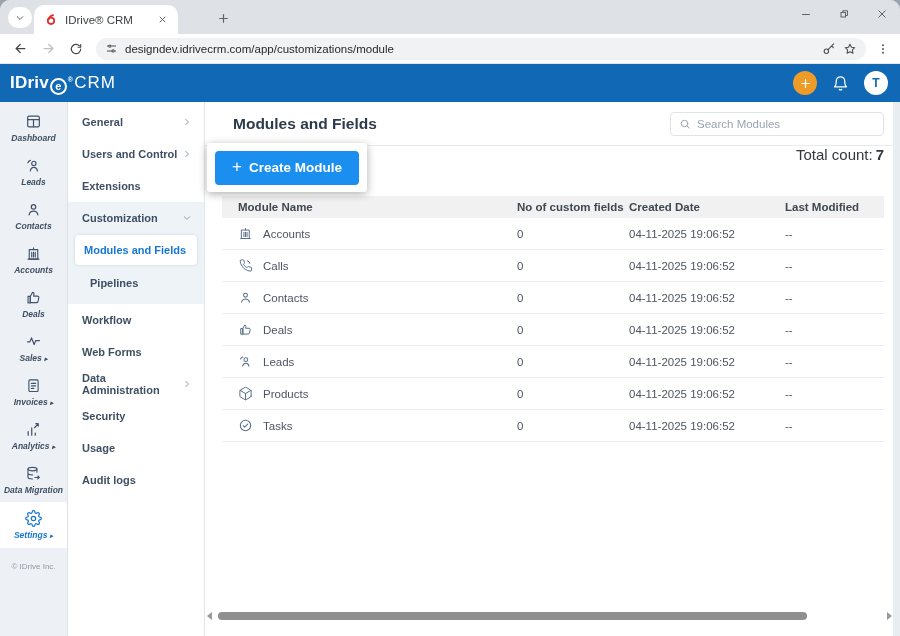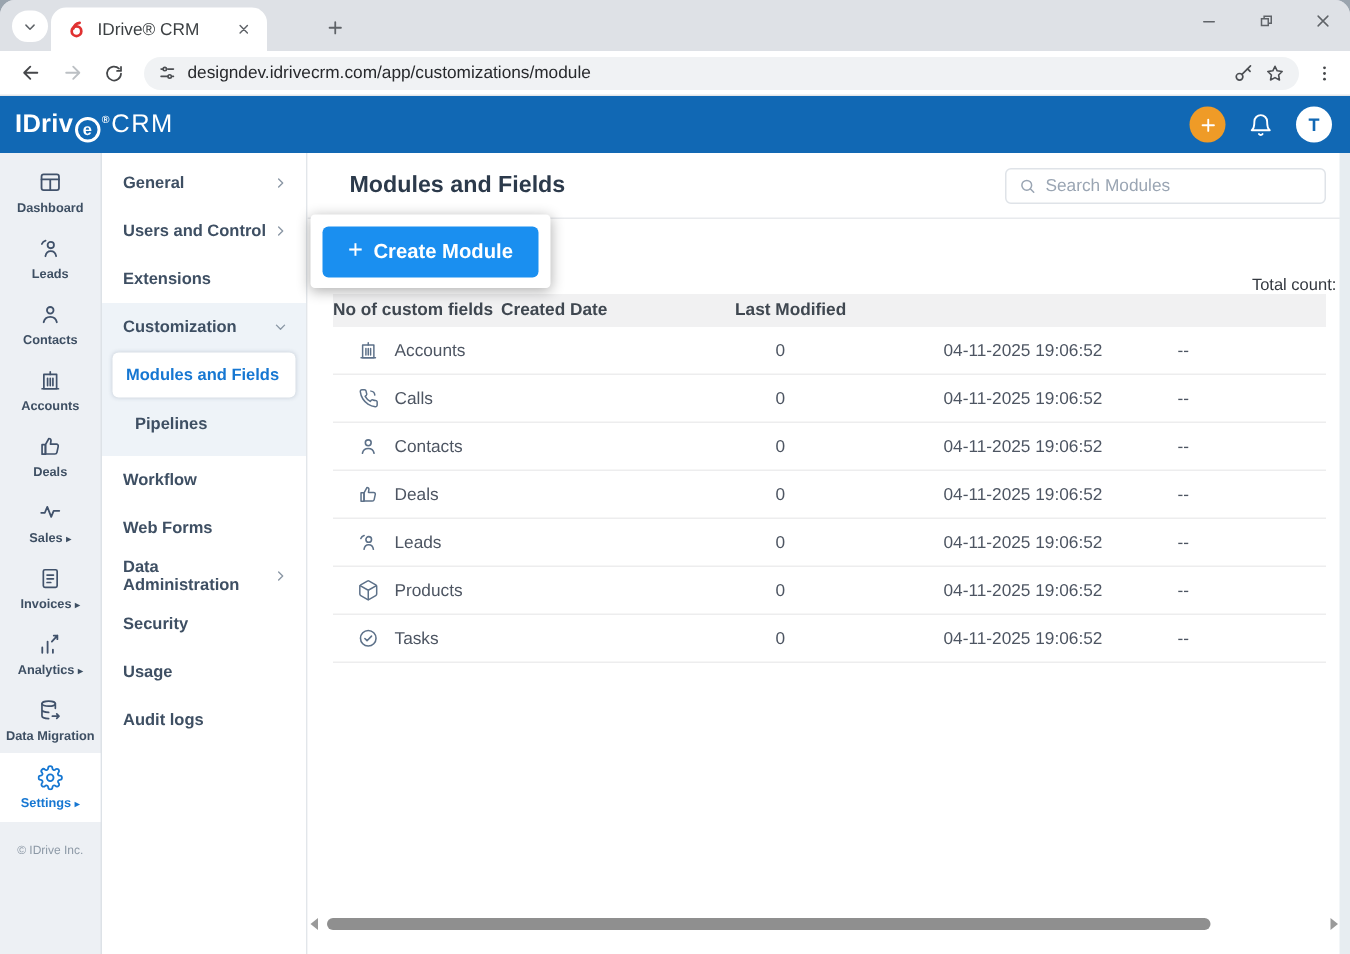--- a/index.html
+++ b/index.html
@@ -39,21 +39,21 @@
   .header-right { margin-left:auto; display:flex; align-items:center; gap:15px; }
   .plus-btn { width:24px; height:24px; border-radius:50%; background:#ef9b27; color:#fff; display:flex; align-items:center; justify-content:center; }
   .bell { color:#fff; display:flex; }
   .avatar { width:24px; height:24px; border-radius:50%; background:#fff; color:#1168b4; font-size:12px; font-weight:700;
     display:flex; align-items:center; justify-content:center; }
 
   
   .appbody { display:flex; height:534px; }
 
   .iconbar { width:68px; background:#edf0f4; border-right:1px solid #dde2e7; display:flex; flex-direction:column; padding-top:4px; }
-  .ib-item { height:44px; display:flex; flex-direction:column; align-items:center; justify-content:center; gap:3px; color:#41526b; cursor:default; }
+  .ib-item { height:44px; display:flex; flex-direction:column; align-items:center; justify-content:center; gap:3px; color:#41526b; cursor:default;font-style:italic; }
   .ib-label { font-size:8.5px; font-weight:600; color:#3e4f63; white-space:nowrap; }
   .ib-arrow { font-size:6.5px; color:#3e4f63; }
   .ib-item.active { background:#fff; height:46px; color:#1677d2; }
   .ib-item.active .ib-label, .ib-item.active .ib-arrow { color:#1677d2; }
   .ib-copy { margin-top:14px; text-align:center; font-size:8px; color:#8d99a6; }
 
   .submenu { width:137px; background:#fff; border-right:1px solid #e2e6ea; padding-top:4px; font-size:11px; font-weight:600; color:#3e4f63; }
   .sm-item { height:32px; display:flex; align-items:center; justify-content:space-between; padding:0 12px 0 14px; cursor:default; }
   .sm-chev { color:#8a97a5; display:flex; }
   .sm-group { background:#eef3f8; padding-bottom:5px; }
@@ -64,21 +64,21 @@
   .main { flex:1; background:#fff; position:relative; }
   .vstrip { position:absolute; right:0; top:0; bottom:0; width:7px; background:#e7edf1; }
 
   .title-row { height:44px; border-bottom:1px solid #e8eaed; display:flex; align-items:center; padding:0 16px 0 28px; }
   .page-title { font-size:15.5px; font-weight:700; color:#2c3a4b; }
   .search-box { margin-left:auto; width:214px; height:24px; border:1px solid #dfe3e8; border-radius:4px; display:flex; align-items:center; padding:0 8px; gap:6px; background:#fff; }
   .search-box svg { color:#9aa5b3; flex:none; }
   .search-box input { border:none; outline:none; width:100%; font-size:11.5px; color:#333; font-family:"Liberation Sans",sans-serif; background:transparent; }
   .search-box input::placeholder { color:#9aa5b3; }
 
-  .count-row { height:50px; display:flex; align-items:flex-end; justify-content:flex-end; font-size:11px; color:#33383f; gap:3px; }
+  .count-row { height:50px; display:flex; align-items:flex-start; justify-content:flex-end; padding-right:16px; font-size:15px; color:#33383f; gap:3px; }
   .count-val { font-weight:700; }
 
   .spotlight { position:absolute; left:2px; top:41px; width:160px; height:49px; background:#fff; border-radius:3px;
     box-shadow:0 2px 9px rgba(0,0,0,.32); z-index:5; display:flex; align-items:center; justify-content:center; }
   .create-btn { width:144px; height:34px; background:#1a8ff0; border:none; border-radius:4px; color:#fff; font-size:13.5px; font-weight:600;
     font-family:"Liberation Sans",sans-serif; display:flex; align-items:center; justify-content:center; gap:7px; cursor:pointer; }
   .create-btn .plus { font-size:17px; font-weight:400; line-height:1; position:relative; top:-1px; }
 
   .table { margin:0 16px 0 17px; }
   .thead { height:22px; background:#f1f1f2; display:flex; align-items:center; font-size:11.5px; font-weight:700; color:#3f4750; }
@@ -376,20 +376,21 @@
         </button>
       </div>
 
       <div class="count-row">
         <span>Total count:</span>
         <span class="count-val">7</span>
       </div>
 
       <div class="table">
         <div class="thead">
+          <div class="col-name">Module Name</div>
           <div class="col-fields">No of custom fields</div>
           <div class="col-created">Created Date</div>
           <div class="col-mod">Last Modified</div>
         </div>
 
         <div class="trow">
           <div class="col-name">
             <span class="mod-icon">
                 <svg width="15" height="15" viewBox="0 0 24 24" fill="none" stroke="currentColor" stroke-width="1.6" stroke-linecap="round" stroke-linejoin="round">
                   <rect x="6" y="6.5" width="12" height="13.5"></rect>

